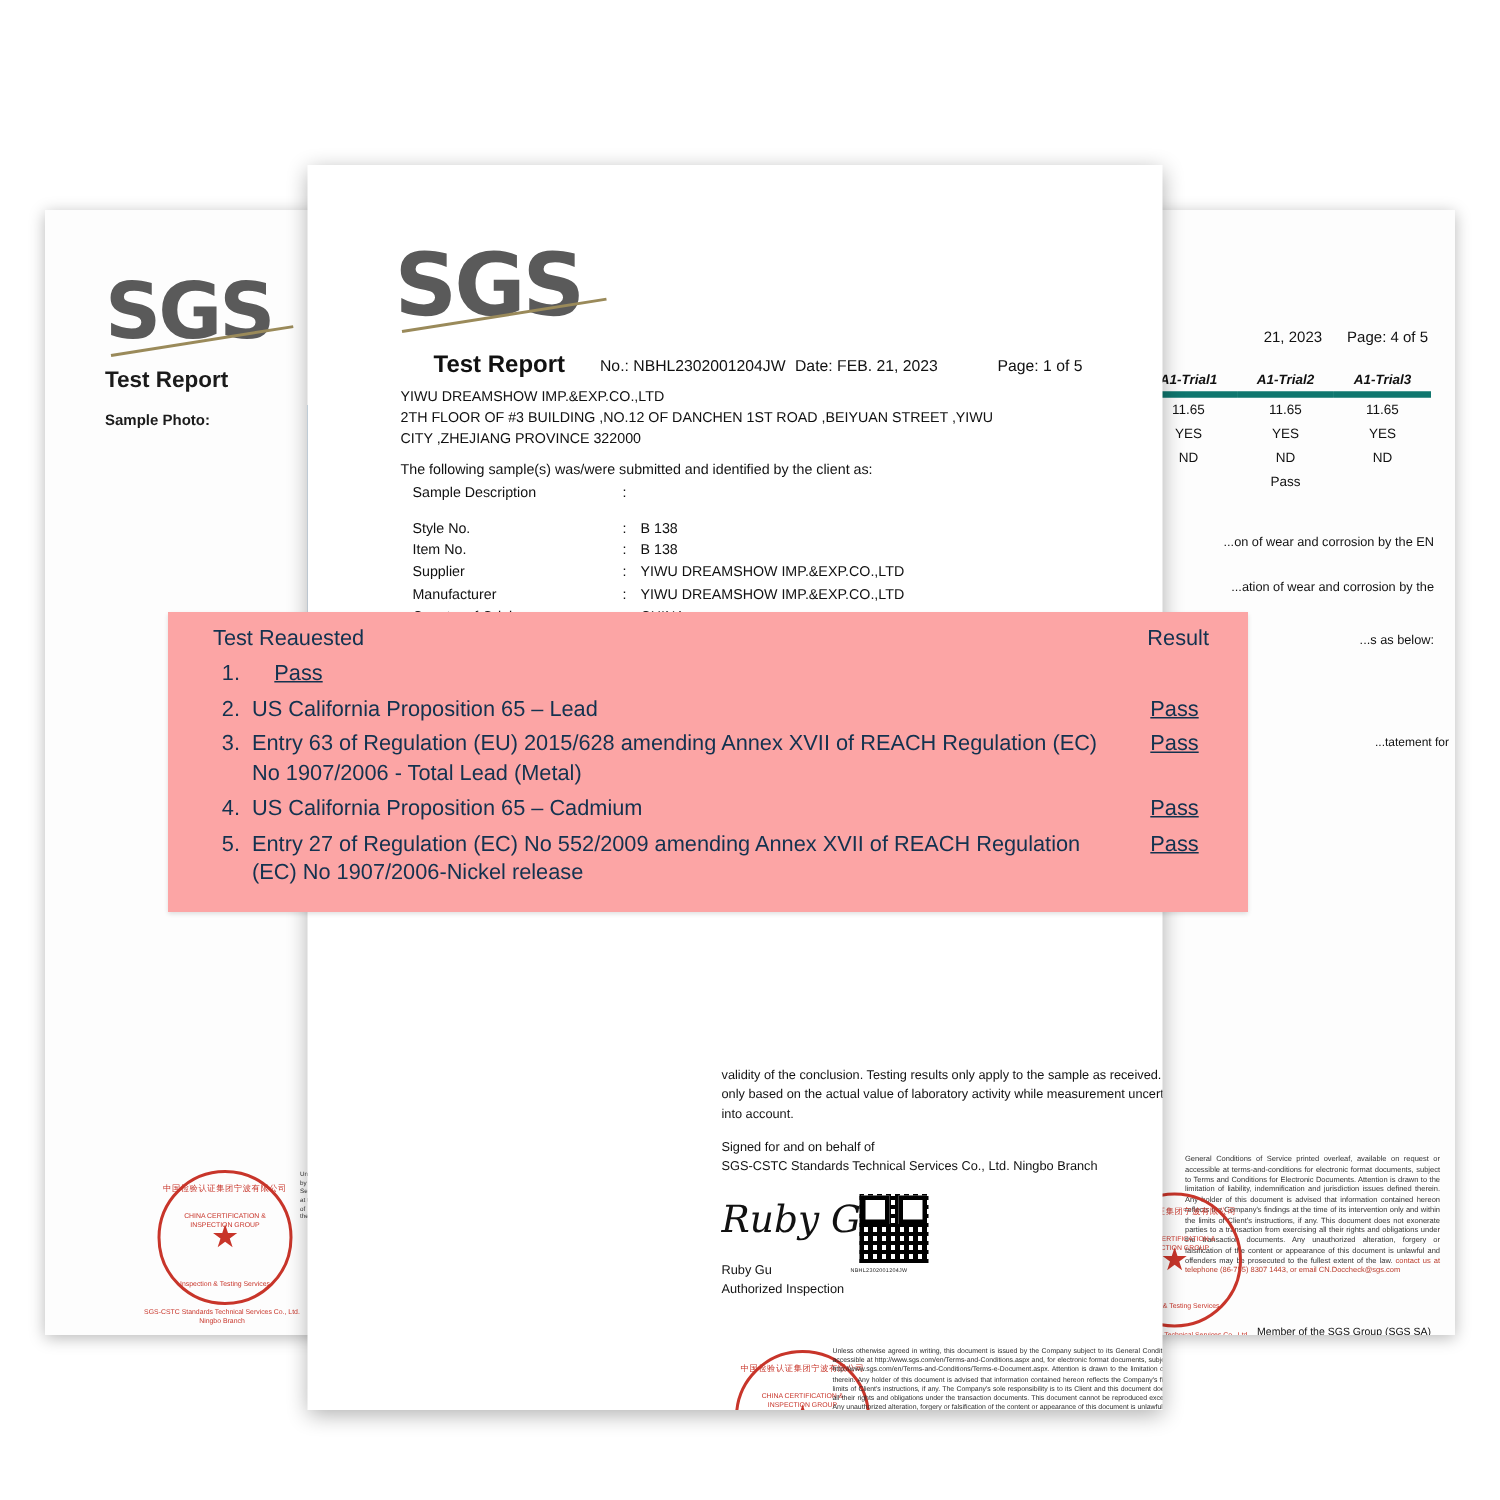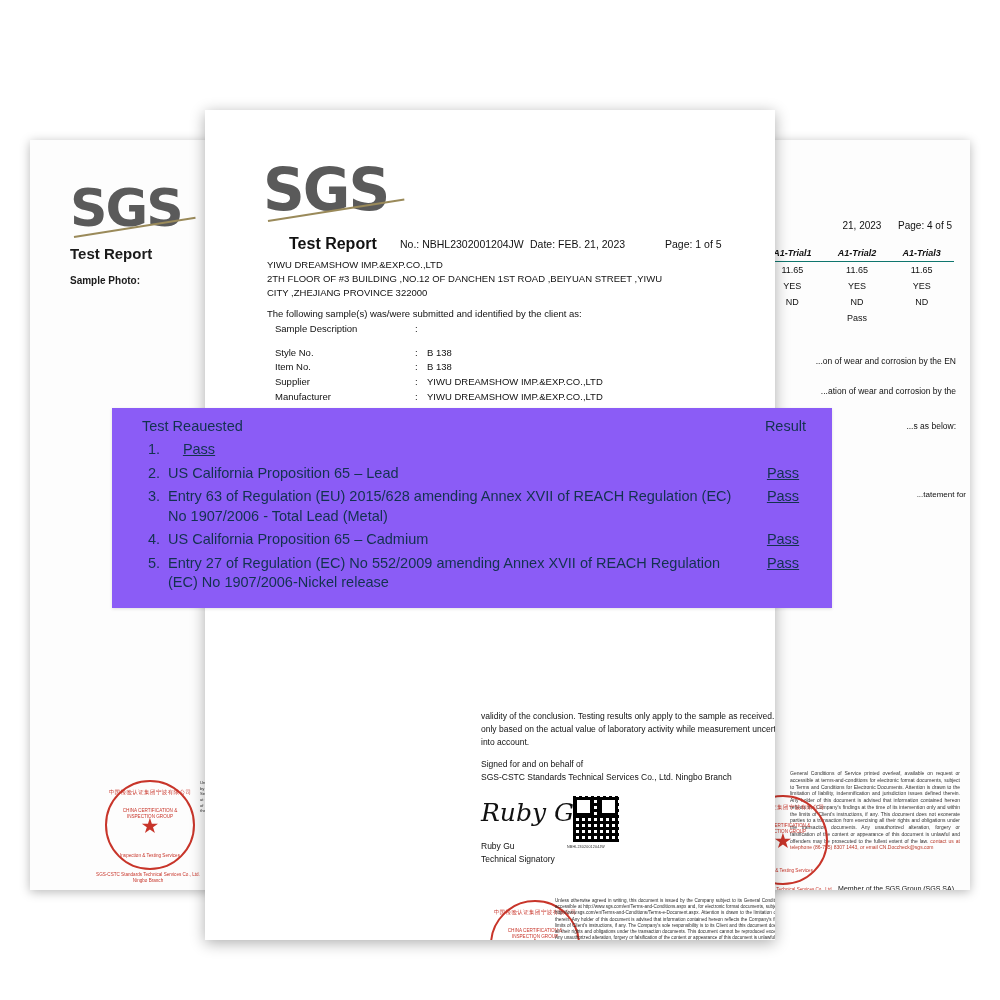--- a/index.html
+++ b/index.html
@@ -155,21 +155,21 @@
     table-layout: fixed;
   }
   .br-table td, .br-table th {
     text-align: center;
     padding: 3px 2px;
     font-weight: normal;
   }
   .br-table th {
     font-style: italic;
     font-weight: bold;
-    border-bottom: 1px solid #0f766e;
+    border-bottom: 4px solid #0f766e;
     font-size: 9px;
   }
   .br-pass {
     font-weight: bold;
   }
   .br-para {
     position: absolute;
     left: 14px;
     right: 14px;
     font-size: 8.5px;
@@ -409,21 +409,21 @@
     text-align: justify;
   }
 
   
   .highlight {
     position: absolute;
     left: 112px;
     top: 408px;
     width: 720px;
     height: 200px;
-    background: #8b5cf6;
+    background: #fca5a5;
     box-shadow: 0 1px 3px rgba(0,0,0,.12);
     padding: 10px 18px 0 30px;
     box-sizing: border-box;
   }
   .hl-head {
     display: flex;
     justify-content: space-between;
     align-items: baseline;
     font-size: 14.5px;
     color: #13324f;
@@ -623,21 +623,21 @@
       <div>SGS-CSTC Standards Technical Services Co., Ltd. Ningbo Branch</div>
     </div>
 
     <div class="fr-signature">Ruby Gu</div>
 
     <div class="qr"></div>
     <div class="qr-cap">NBHL2302001204JW</div>
 
     <div class="fr-signame">
       <div>Ruby Gu</div>
-      <div>Technical Signatory</div>
+      <div>Authorized Inspection</div>
     </div>
 
     <div class="fr-stamp">
       <div class="stamp">
         <div class="arc-top">中国检验认证集团宁波有限公司</div>
         <div class="mid">
           <span>CHINA CERTIFICATION &amp;</span><br>
           <span>INSPECTION GROUP</span>
         </div>
         <div class="star">★</div>

